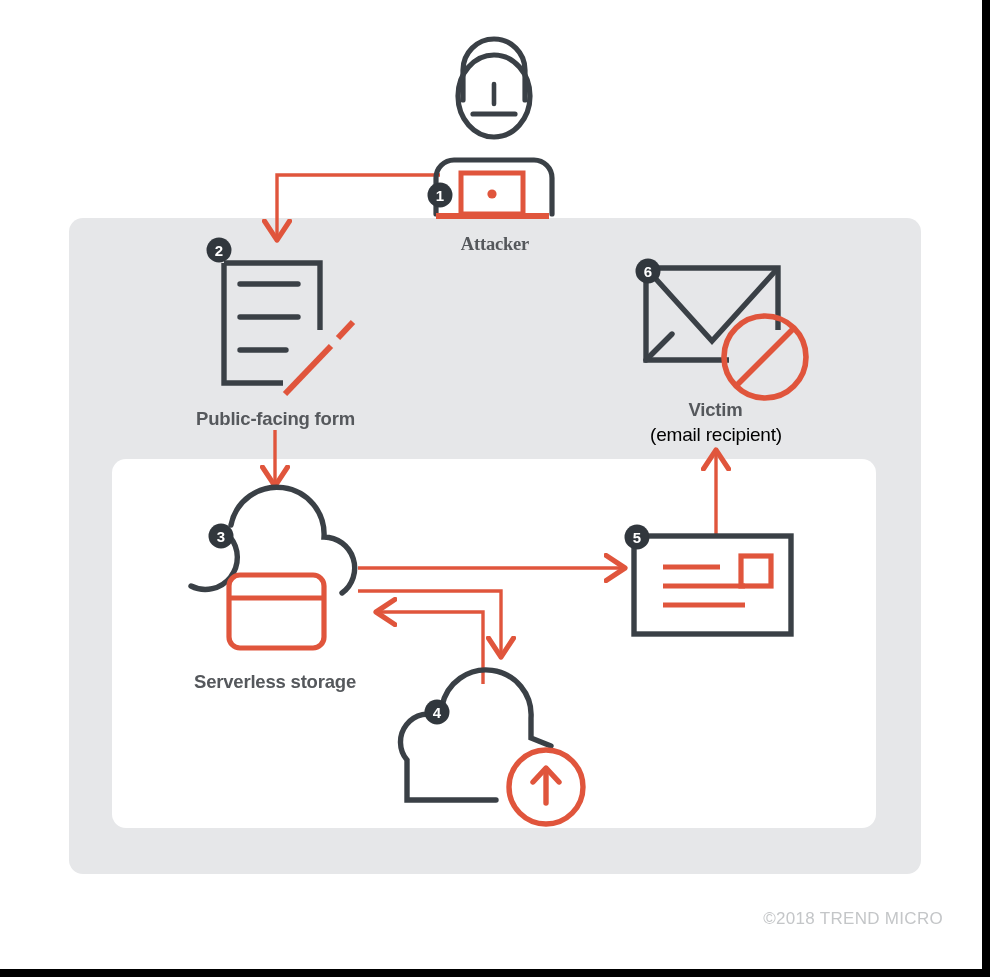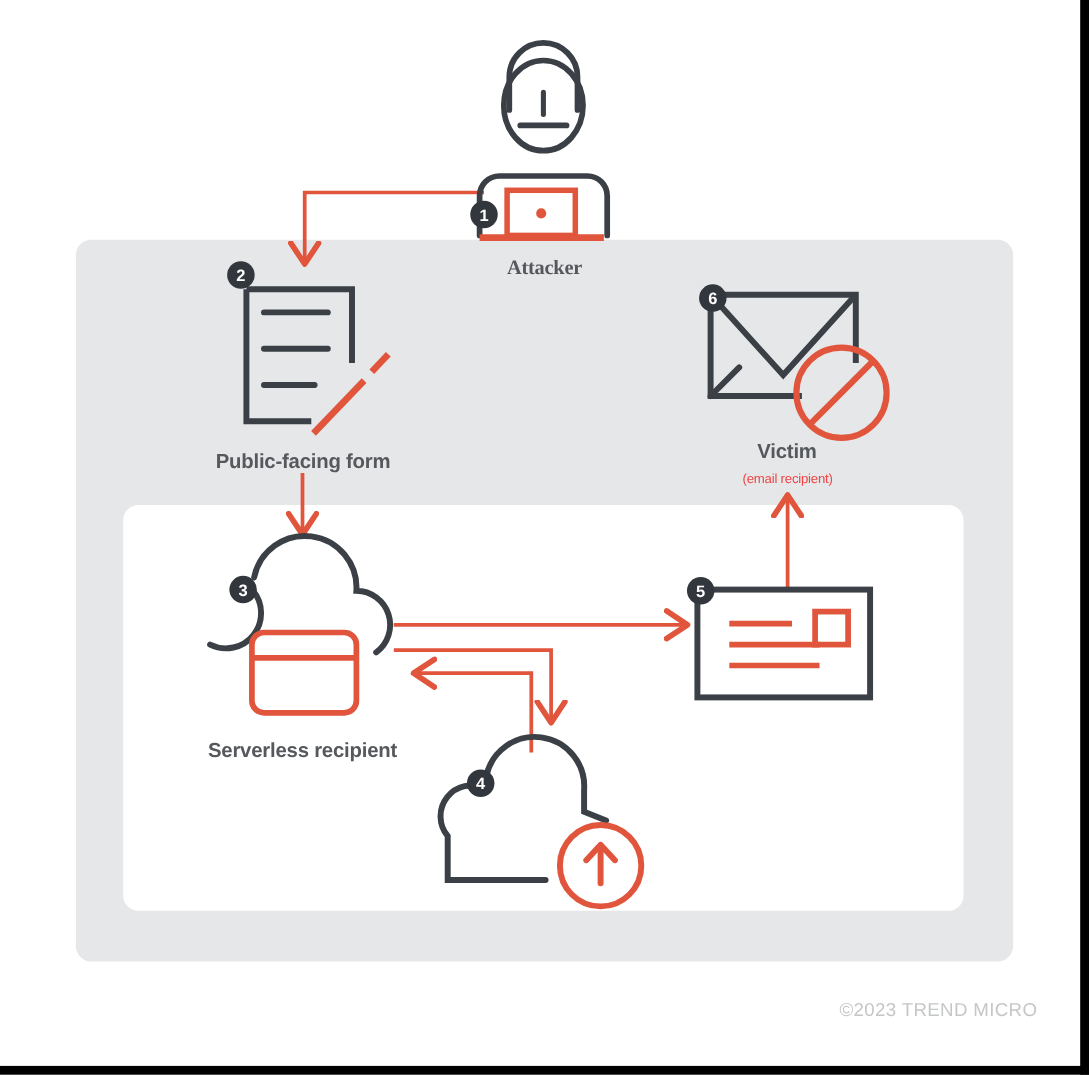--- a/index.html
+++ b/index.html
@@ -60,22 +60,22 @@
     color: #55585C;
     font-weight: bold;
     font-size: 18.5px;
     letter-spacing: -0.2px;
     text-align: center;
     line-height: 24px;
     white-space: pre;
   }
   .lbl.sub {
     font-weight: normal;
-    font-size: 12px;
-    color: #ef4444;
+    font-size: 19px;
+    color: #000000;
   }
   .copyright {
     position: absolute;
     right: 47px;
     top: 909px;
     color: #C4C6C8;
     font-size: 17px;
     letter-spacing: 0.3px;
     font-weight: normal;
     white-space: nowrap;
@@ -213,24 +213,24 @@
 
       <circle cx="637" cy="537" r="12.5" fill="#31373D"></circle>
       <text class="badge-num" x="637" y="542.5" text-anchor="middle">5</text>
     </g>
   </svg>
 
   <div class="lbl" style="left:395px; top:232px; width:200px;font-family:Liberation Serif, serif;">Attacker</div>
 
   <div class="lbl" style="left:168px; top:407px; width:215px;">Public-facing form</div>
 
-  <div class="lbl" style="left:165px; top:670px; width:220px;">Serverless recipient</div>
+  <div class="lbl" style="left:165px; top:670px; width:220px;">Serverless storage</div>
 
 
 
   <div class="lbl" style="left:637px; top:398px; width:157px;">Victim</div>
   <div class="lbl sub" style="left:622px; top:423px; width:188px;">(email recipient)</div>
 
-  <div class="copyright">©2023 TREND MICRO</div>
+  <div class="copyright">©2018 TREND MICRO</div>
 
   <div class="edge-right"></div>
   <div class="edge-bottom"></div>
 </div>
 
 </body></html>

